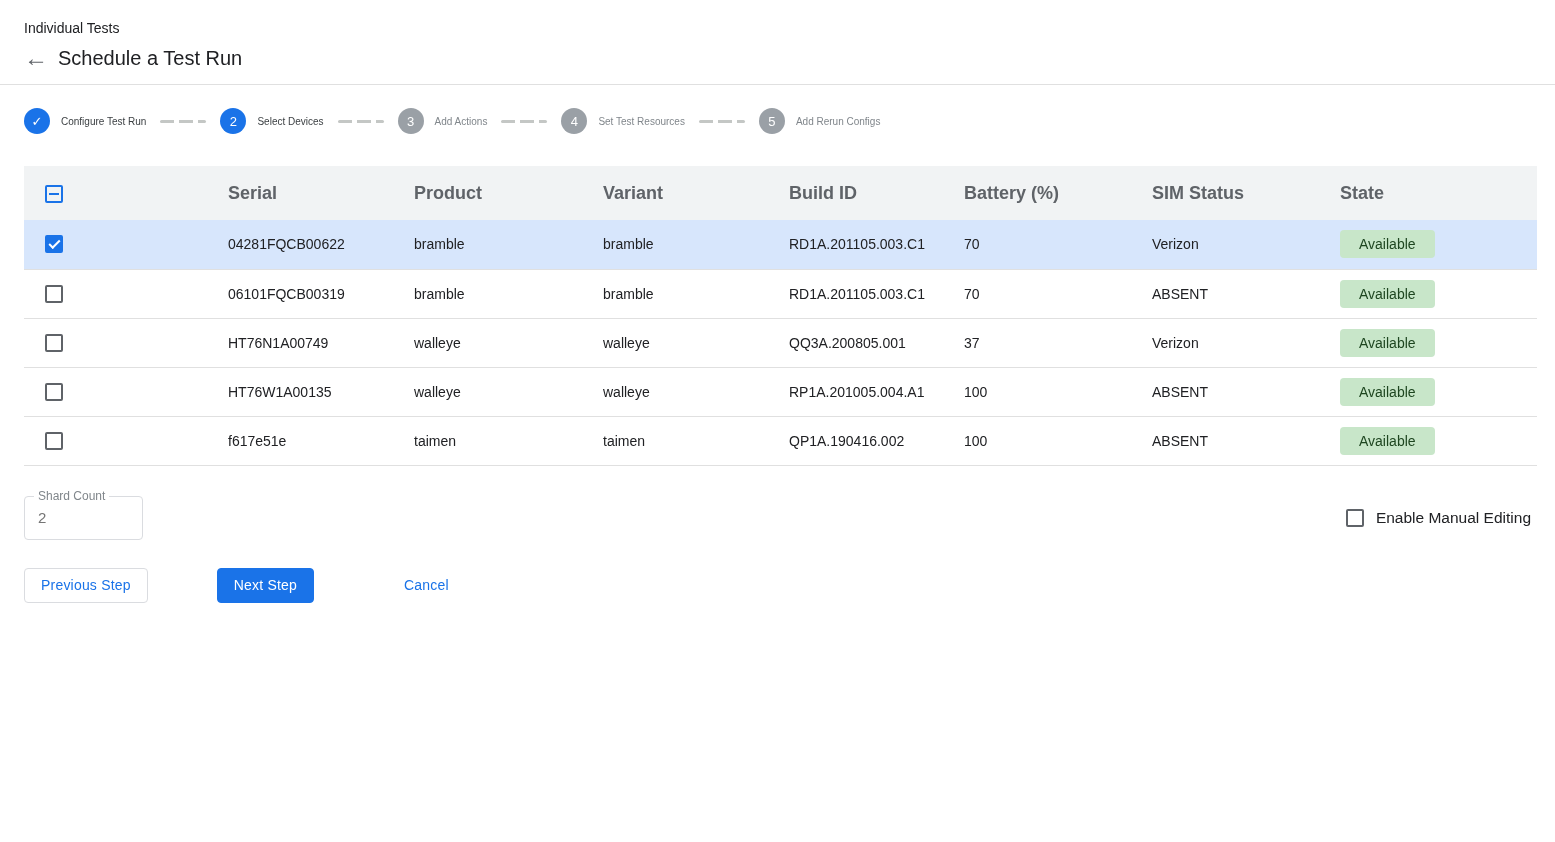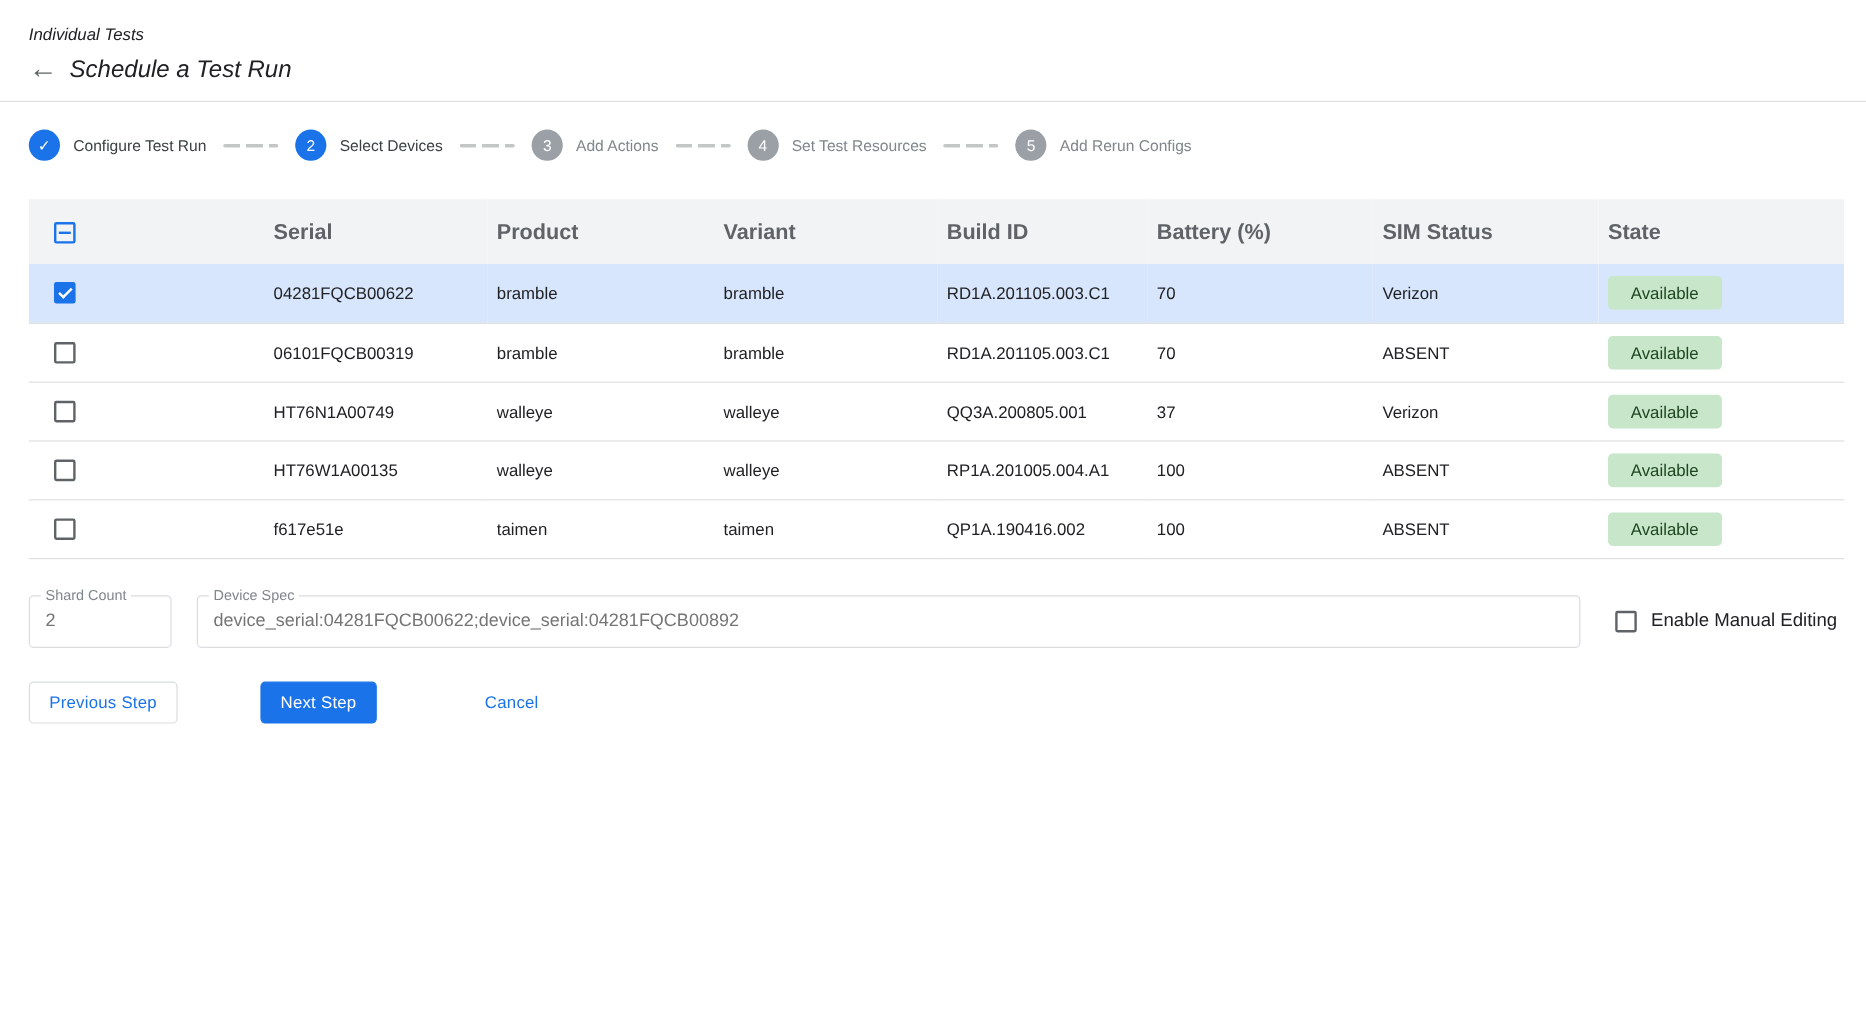--- a/index.html
+++ b/index.html
@@ -9,36 +9,36 @@
     --badge-text:#1e4620;
     --pending-step:#9aa0a6;
   }
   *{box-sizing:border-box;}
   html,body{margin:0;padding:0;}
   body{
     width:1555px;min-height:842px;background:#fff;
     font-family:"Liberation Sans",sans-serif;color:#202124;
   }
   
-  .topbar{padding:20px 36px 0 24px;font-style:italic;}
+  .topbar{padding:20px 36px 0 24px;}
   .breadcrumb{font-size:14px;color:#202124;}
   .title-row{display:flex;align-items:center;margin:10px 0 14px 0;}
   .back-arrow{font-size:24px;color:#5f6368;cursor:pointer;width:34px;line-height:24px;}
   .page-title{font-size:20px;font-weight:400;color:#202124;}
   .divider{border-bottom:1px solid #e0e0e0;}
   
   .stepper{display:flex;align-items:center;padding:23px 24px 16px 24px;}
   .step{display:flex;align-items:center;cursor:pointer;}
   .step-circle{
     width:26px;height:26px;border-radius:50%;display:inline-flex;
     align-items:center;justify-content:center;color:#fff;font-size:13px;font-weight:500;
     background:var(--pending-step);flex:none;
   }
   .step-circle.completed,.step-circle.active{background:var(--accent);}
-  .step-label{margin-left:11px;font-size:13px;color:#80868b;white-space:nowrap;}
+  .step-label{margin-left:11px;font-size:10px;color:#80868b;white-space:nowrap;}
   .step-label.completed,.step-label.active{color:#3c4043;}
   .step-connector{
     width:46px;height:3px;margin:0 14px;flex:none;border-radius:2px;
     background:repeating-linear-gradient(90deg,#c4c7c5 0 14px,#fff 14px 19px);
   }
   
   table.devices{border-collapse:collapse;table-layout:fixed;width:1513px;margin:16px 24px 0 24px;}
   table.devices th,table.devices td{padding:0 8px;text-align:left;overflow:hidden;white-space:nowrap;}
   table.devices thead tr{background:#f1f3f4;height:54px;}
   table.devices th{font-size:18px;font-weight:700;color:#5f6368;}
@@ -201,24 +201,20 @@
         <td><span class="badge">Available</span></td>
       </tr>
     </tbody>
 </table>
 
 <div class="fields-row">
   <div class="field shard">
     <span class="field-label">Shard Count</span>
     <span class="field-value">2</span>
   </div>
-  <div class="field spec">
-    <span class="field-label">Device Spec</span>
-    <span class="field-value">device_serial:04281FQCB00622;device_serial:04281FQCB00892</span>
-  </div>
   <div class="manual-edit">
     <span class="cb"></span>
     <span class="manual-edit-label">Enable Manual Editing</span>
   </div>
 </div>
 
 <div class="actions-row">
   <button class="btn outlined">Previous Step</button>
   <button class="btn filled">Next Step</button>
   <button class="btn text">Cancel</button>

